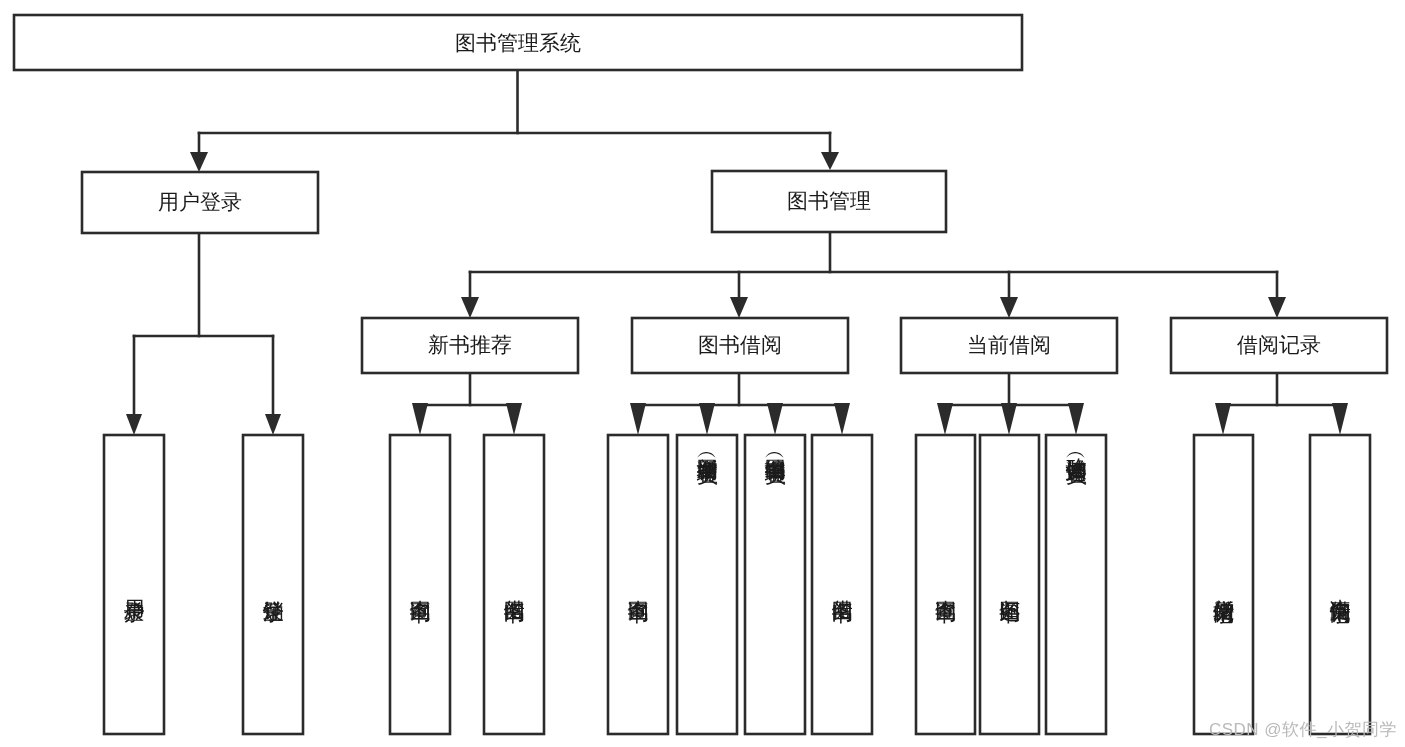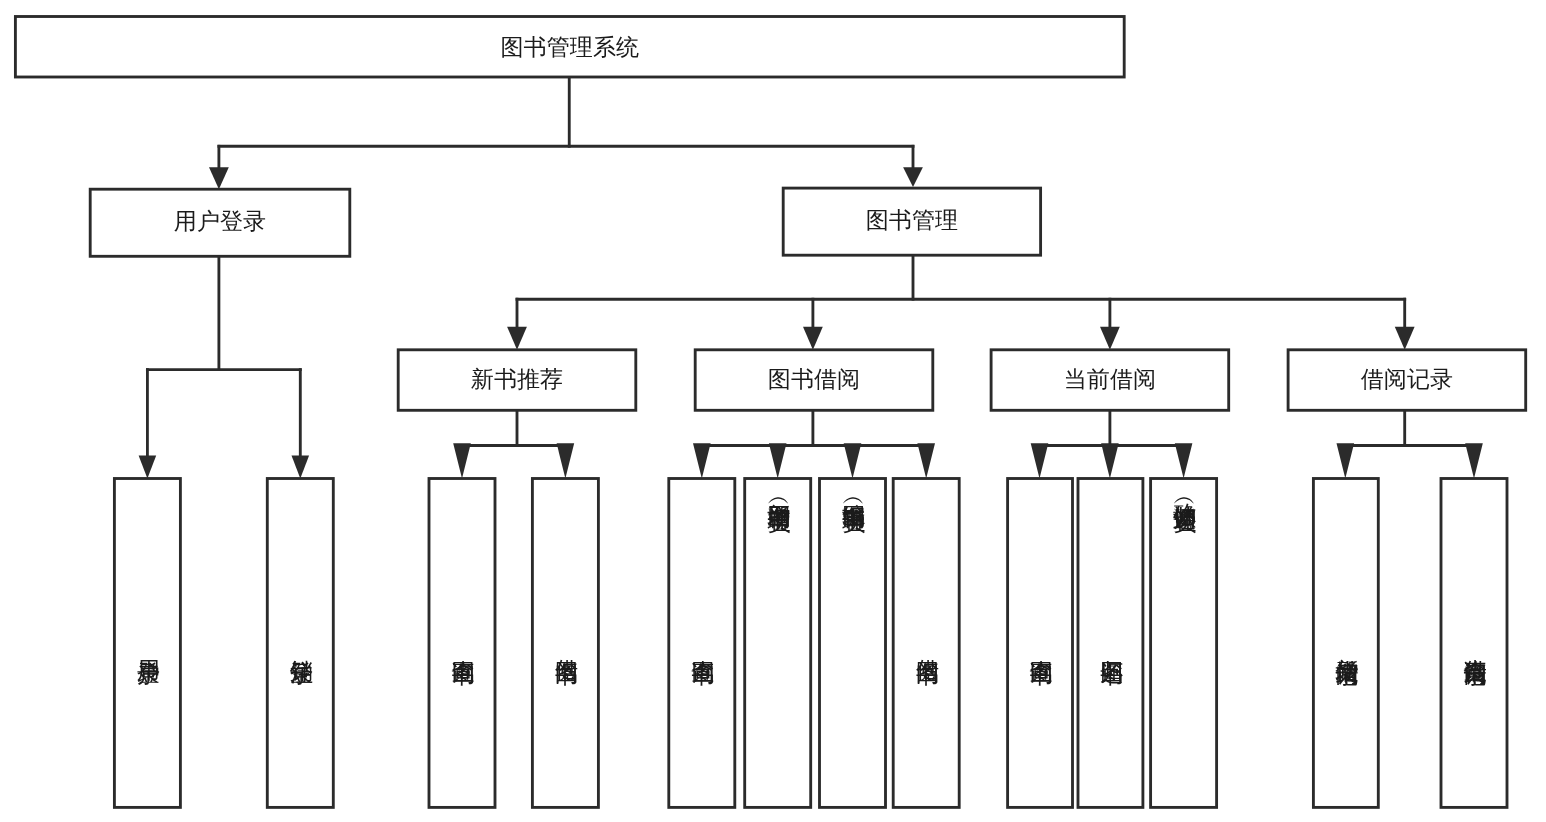--- a/index.html
+++ b/index.html
@@ -243,13 +243,14 @@
     <span class="vlabel-text">确认归还（管理员）</span>
   </div>
 
   <div class="vlabel-wrap" style="left:1194px; top:435px; width:59px; height:299px;">
     <span class="vlabel-text">新增借阅记录</span>
   </div>
   <div class="vlabel-wrap" style="left:1310px; top:435px; width:60px; height:299px;">
     <span class="vlabel-text">查询借阅记录</span>
   </div>
 
+  <div class="watermark">CSDN @软件_小贺同学</div>
 </div>
 
 </body></html>

